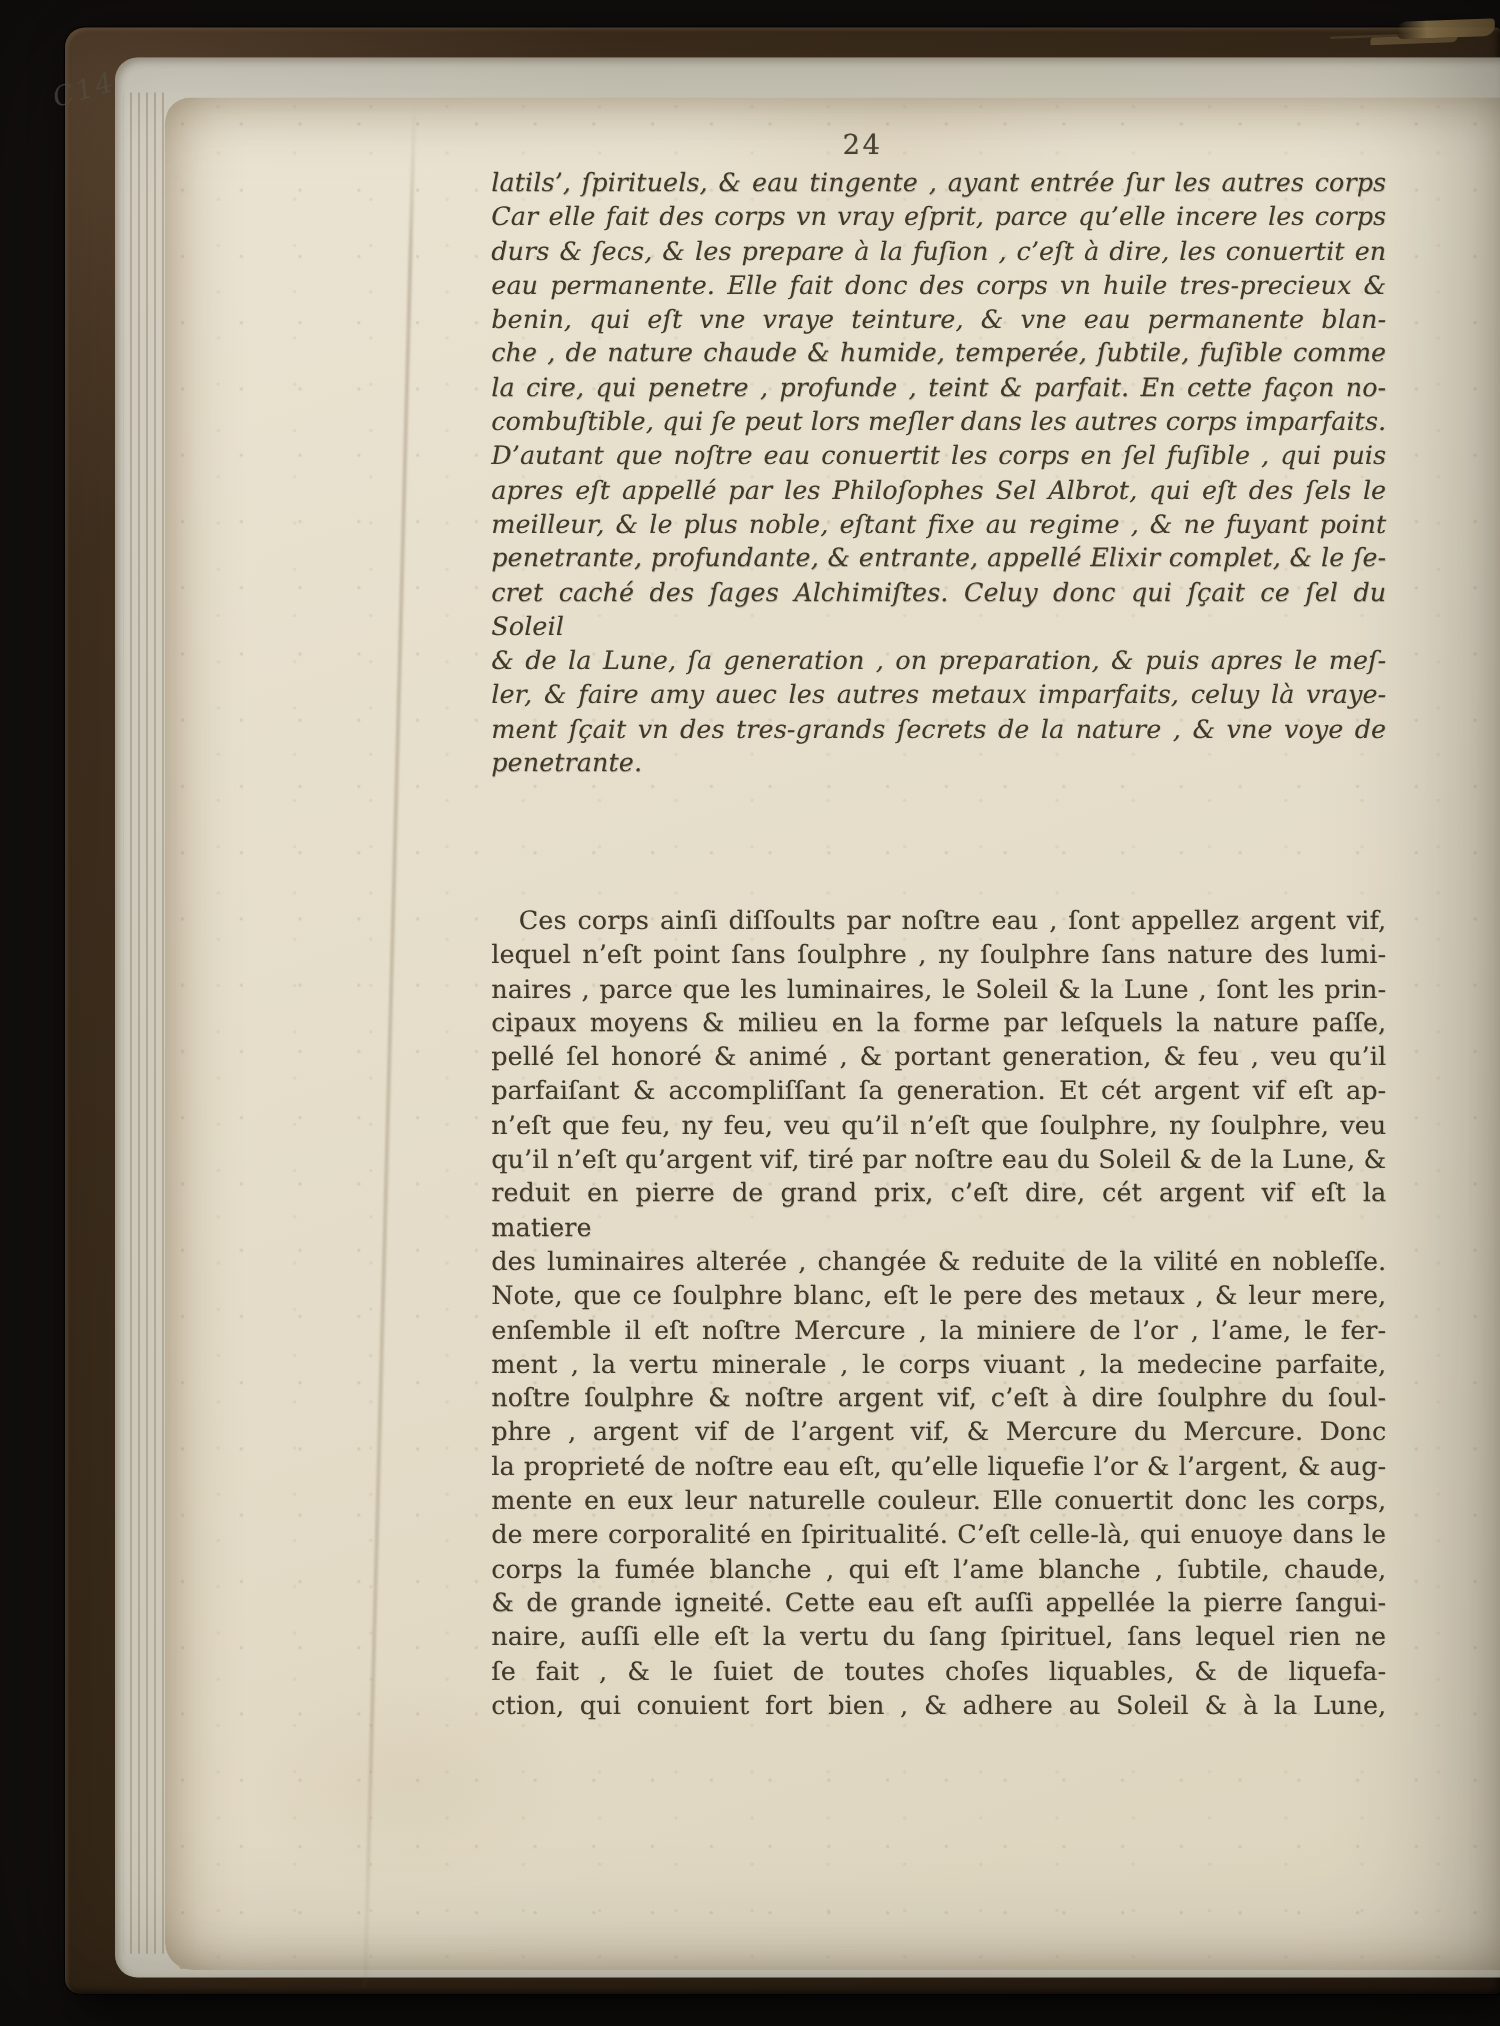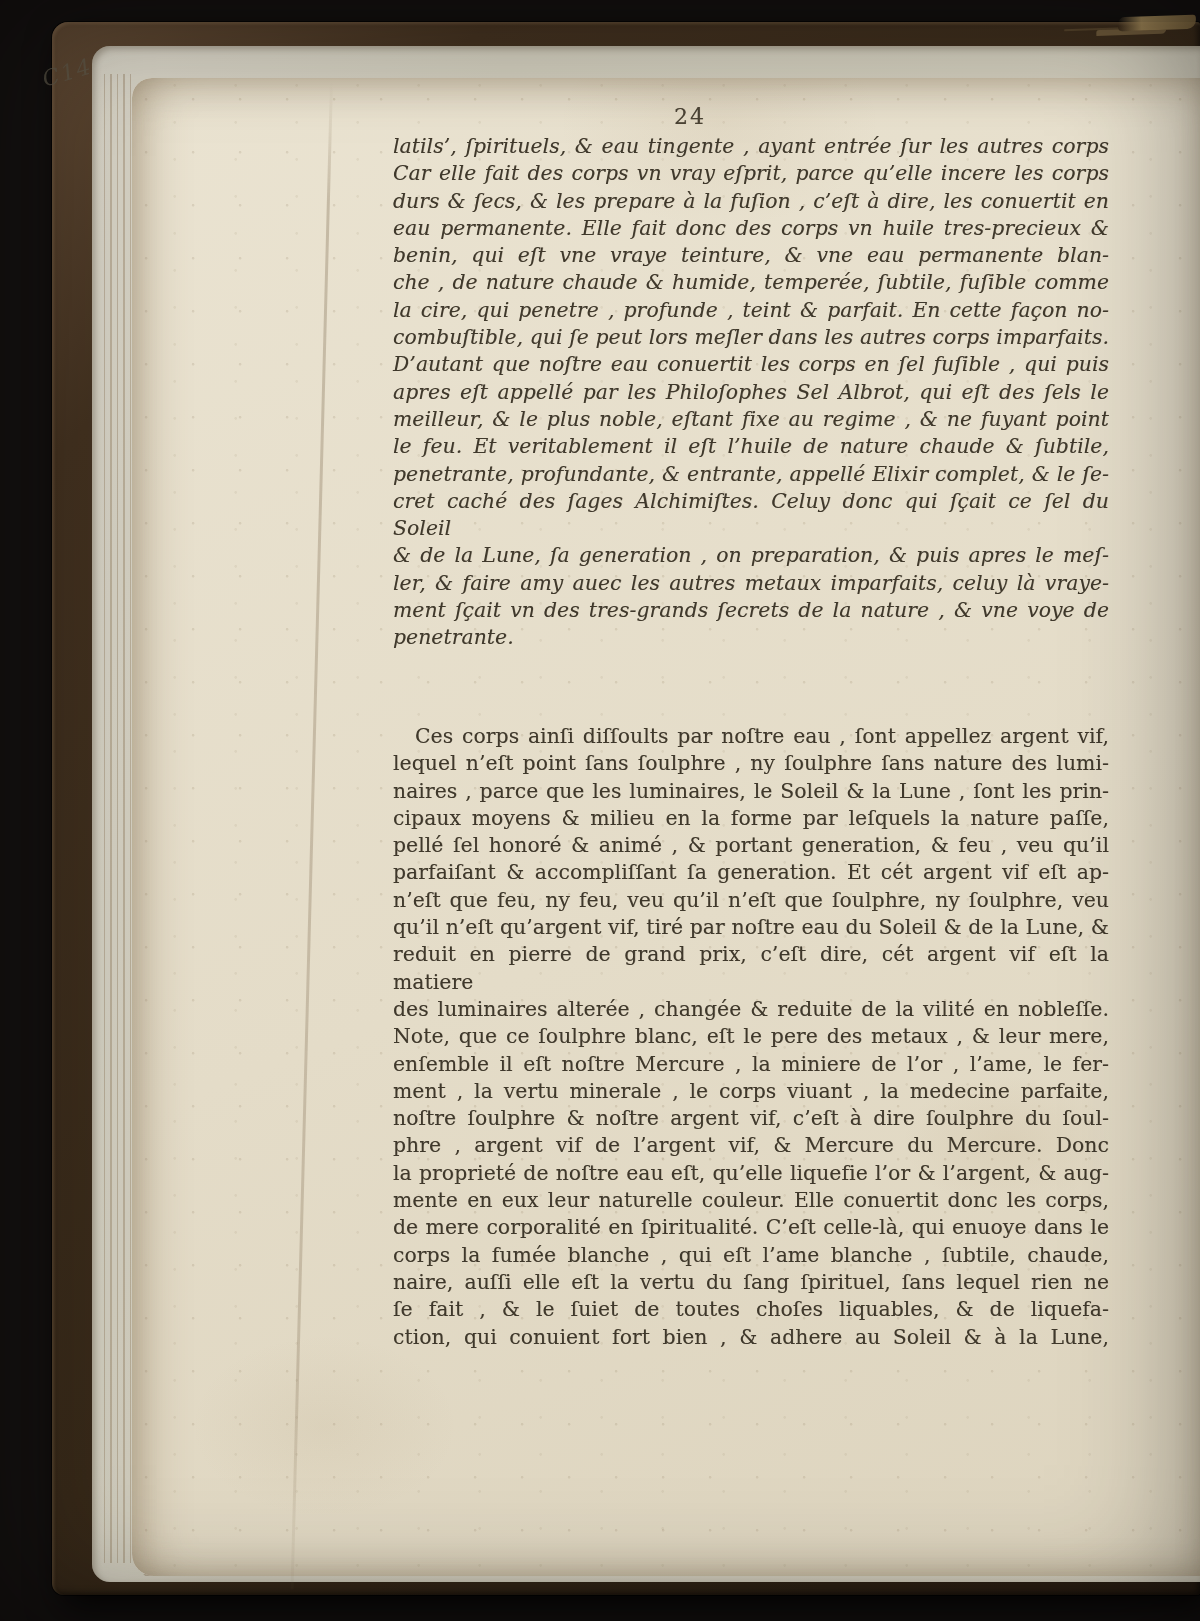--- a/index.html
+++ b/index.html
@@ -118,21 +118,20 @@
         <div class="line">Car elle fait des corps vn vray eſprit, parce qu’elle incere les corps</div>
         <div class="line">durs &amp; ſecs, &amp; les prepare à la fuſion , c’eſt à dire, les conuertit en</div>
         <div class="line">eau permanente. Elle fait donc des corps vn huile tres-precieux &amp;</div>
         <div class="line">benin, qui eſt vne vraye teinture, &amp; vne eau permanente blan-</div>
         <div class="line">che , de nature chaude &amp; humide, temperée, ſubtile, fuſible comme</div>
         <div class="line">la cire, qui penetre , profunde , teint &amp; parfait. En cette façon no-</div>
         <div class="line">combuſtible, qui ſe peut lors meſler dans les autres corps imparfaits.</div>
         <div class="line">D’autant que noſtre eau conuertit les corps en ſel fuſible , qui puis</div>
         <div class="line">apres eſt appellé par les Philoſophes Sel Albrot, qui eſt des ſels le</div>
         <div class="line">meilleur, &amp; le plus noble, eſtant fixe au regime , &amp; ne fuyant point</div>
-        <div class="line">le feu. Et veritablement il eſt l’huile de nature chaude &amp; ſubtile,</div>
         <div class="line">penetrante, profundante, &amp; entrante, appellé Elixir complet, &amp; le ſe-</div>
         <div class="line">cret caché des ſages Alchimiſtes. Celuy donc qui ſçait ce ſel du Soleil</div>
         <div class="line">&amp; de la Lune, ſa generation , on preparation, &amp; puis apres le meſ-</div>
         <div class="line">ler, &amp; faire amy auec les autres metaux imparfaits, celuy là vraye-</div>
         <div class="line">ment ſçait vn des tres-grands ſecrets de la nature , &amp; vne voye de</div>
         <div class="line short">penetrante.</div>
       </div>
     <div class="para para2 indent-first">
         <div class="line">Ces corps ainſi diſſoults par noſtre eau , ſont appellez argent vif,</div>
         <div class="line">lequel n’eſt point ſans ſoulphre , ny ſoulphre ſans nature des lumi-</div>
@@ -146,20 +145,21 @@
         <div class="line">des luminaires alterée , changée &amp; reduite de la vilité en nobleſſe.</div>
         <div class="line">Note, que ce ſoulphre blanc, eſt le pere des metaux , &amp; leur mere,</div>
         <div class="line">enſemble il eſt noſtre Mercure , la miniere de l’or , l’ame, le fer-</div>
         <div class="line">ment , la vertu minerale , le corps viuant , la medecine parfaite,</div>
         <div class="line">noſtre ſoulphre &amp; noſtre argent vif, c’eſt à dire ſoulphre du ſoul-</div>
         <div class="line">phre , argent vif de l’argent vif, &amp; Mercure du Mercure. Donc</div>
         <div class="line">la proprieté de noſtre eau eſt, qu’elle liquefie l’or &amp; l’argent, &amp; aug-</div>
         <div class="line">mente en eux leur naturelle couleur.  Elle conuertit donc les corps,</div>
         <div class="line">de mere corporalité en ſpiritualité. C’eſt celle-là, qui enuoye dans le</div>
         <div class="line">corps la fumée blanche , qui eſt l’ame blanche , ſubtile, chaude,</div>
+        <div class="line">&amp; de grande igneité. Cette eau eſt auſſi appellée la pierre ſangui-</div>
         <div class="line">naire, auſſi elle eſt la vertu du ſang ſpirituel, ſans lequel rien ne</div>
         <div class="line">ſe fait , &amp; le ſuiet de toutes choſes liquables, &amp; de liquefa-</div>
         <div class="line">ction, qui conuient fort bien , &amp; adhere au Soleil &amp; à la Lune,</div>
       </div>
   </div>
 
   <div class="vignette"></div>
 </div>
 
 </body></html>

